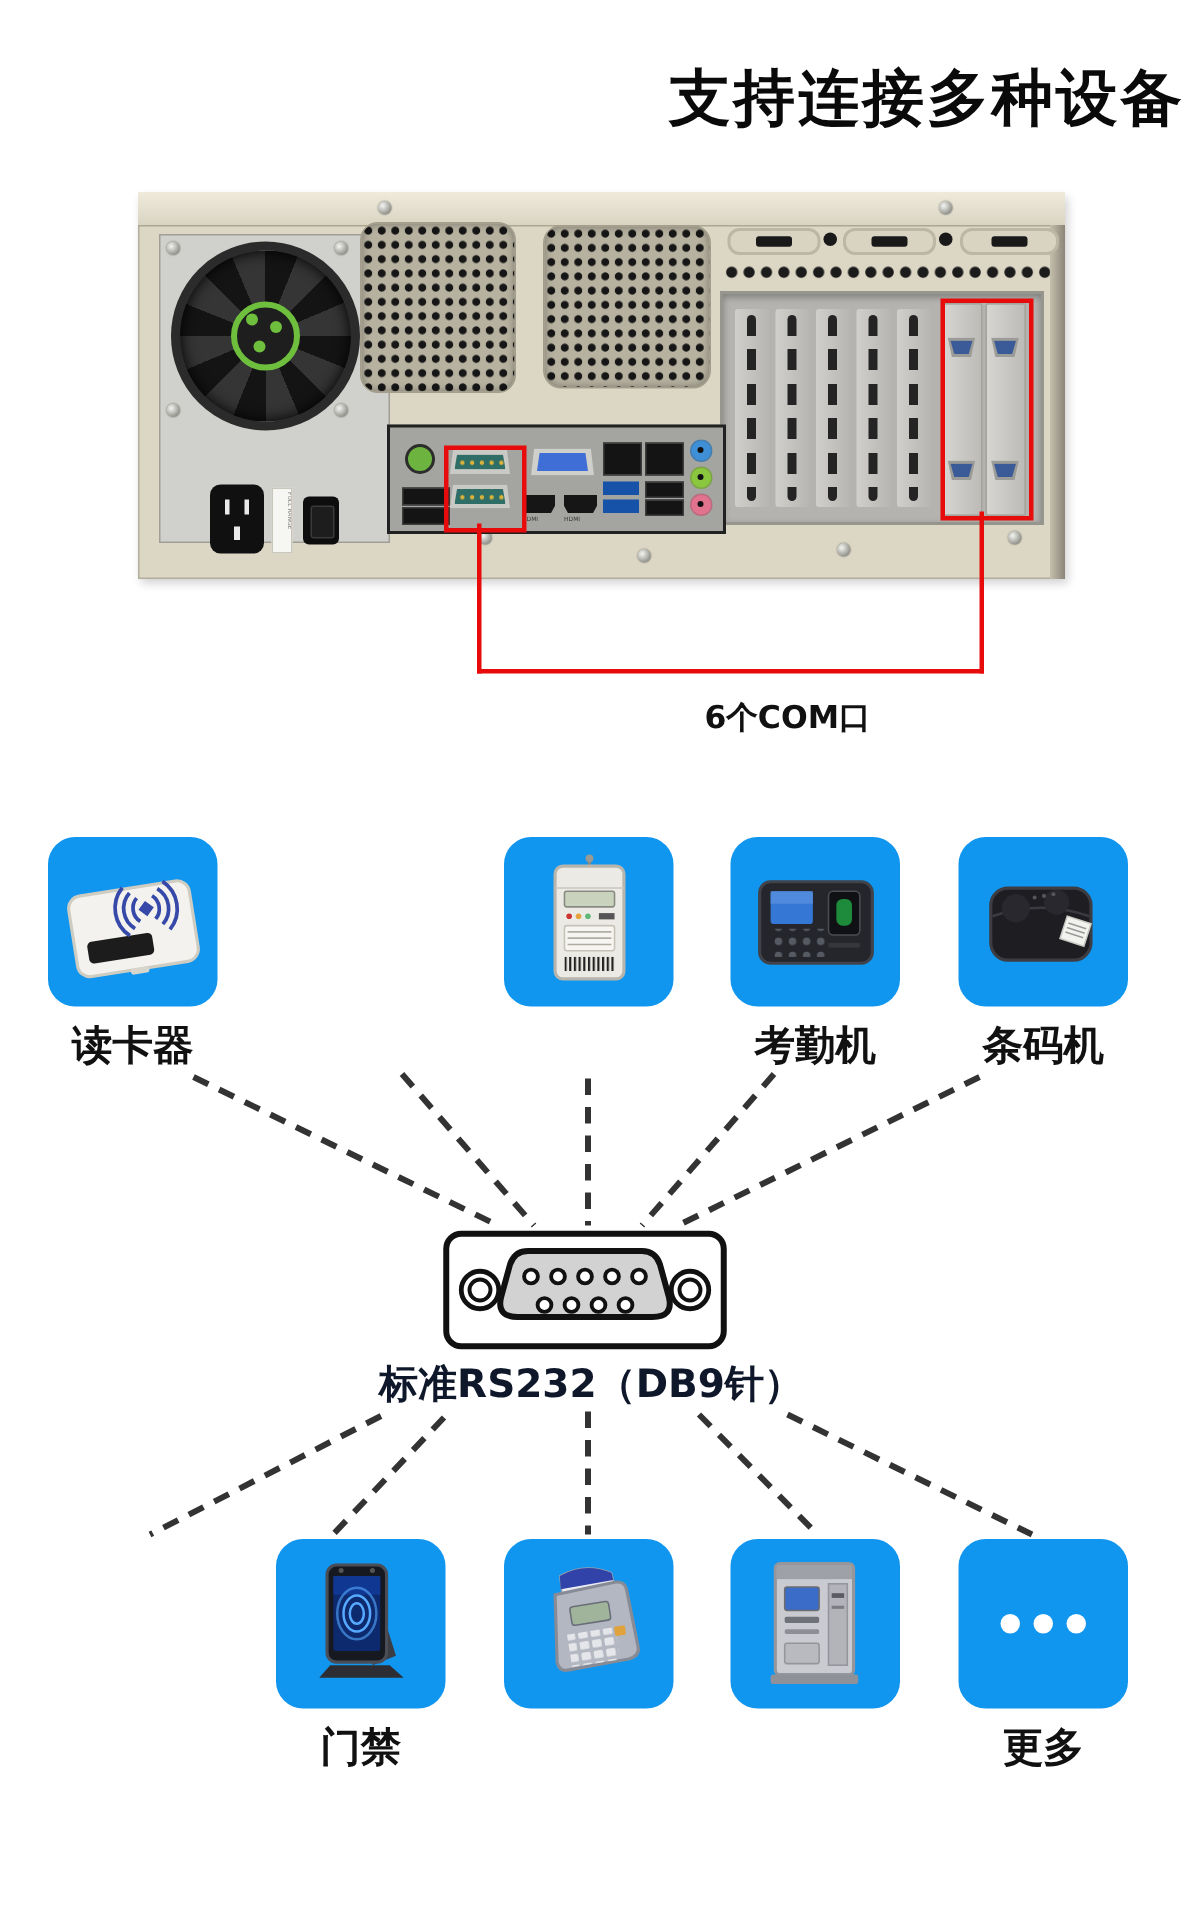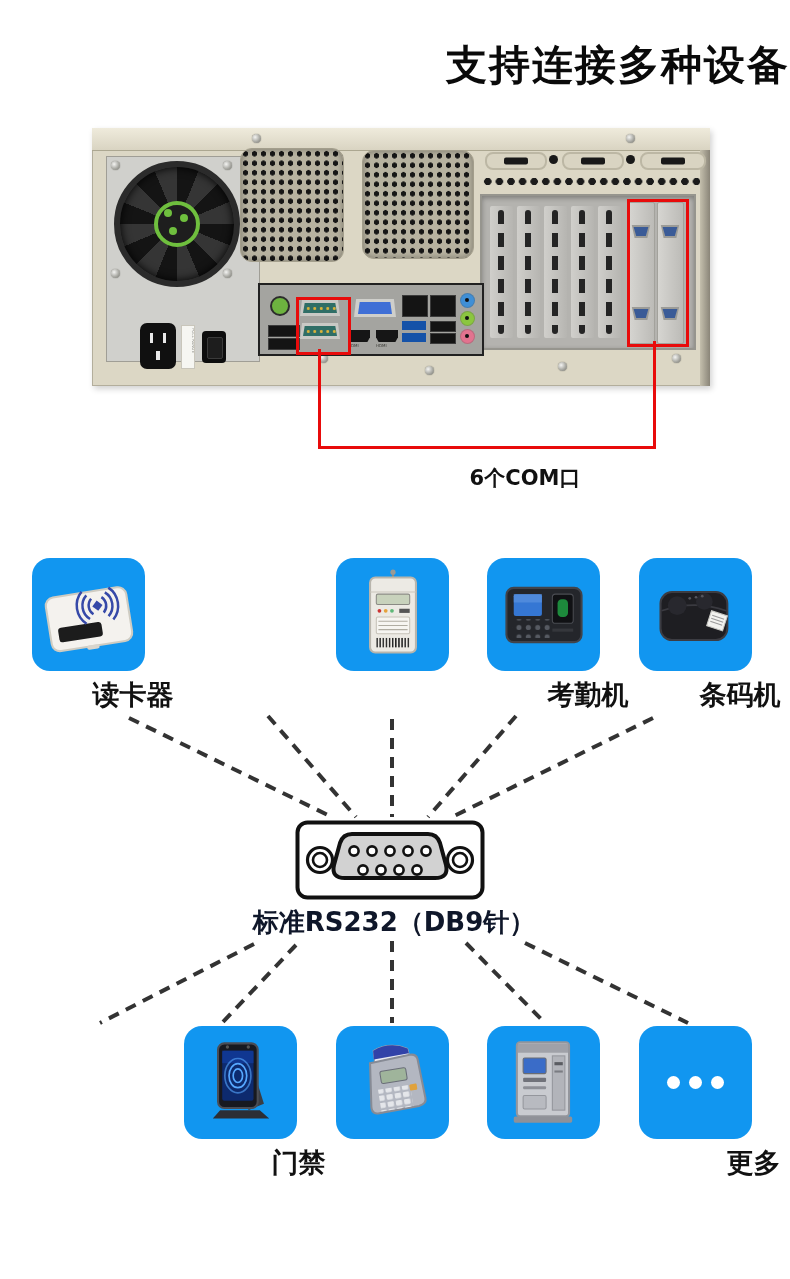--- a/index.html
+++ b/index.html
@@ -60,21 +60,21 @@
   .trap{clip-path:polygon(5% 0,95% 0,100% 100%,0 100%);}
   .usb{background:#141414;border:1px solid #3c3c3c;}
   .audio{width:13px;height:13px;border-radius:50%;border:1px solid #55555048;}
   .audio i{position:absolute;left:4px;top:4px;width:4px;height:4px;border-radius:50%;background:#111;display:block;}
 
   
   .hl{border:3px solid var(--highlight-red,#e80b0b);}
   .rline{background:var(--highlight-red,#e80b0b);}
 
   
-  .device{position:absolute;width:113px;text-align:right;font-family:Liberation Mono, monospace;}
+  .device{position:absolute;width:113px;text-align:center;}
   .tile{width:113px;height:113px;border-radius:18px;background:var(--tile-blue,#1196f0);
         display:flex;align-items:center;justify-content:center;overflow:hidden;}
   .dlabel{display:block;width:170px;margin:11px 0 0 -28.5px;font-size:27px;font-weight:bold;
           color:#111;line-height:1.15;}
   .dlabel.narrow{width:118px;margin-left:-2.5px;}
   .dots{display:flex;gap:9px;}
   .dots i{width:13px;height:13px;border-radius:50%;background:#fff;display:block;}
 
   svg{display:block;}
 </style>

